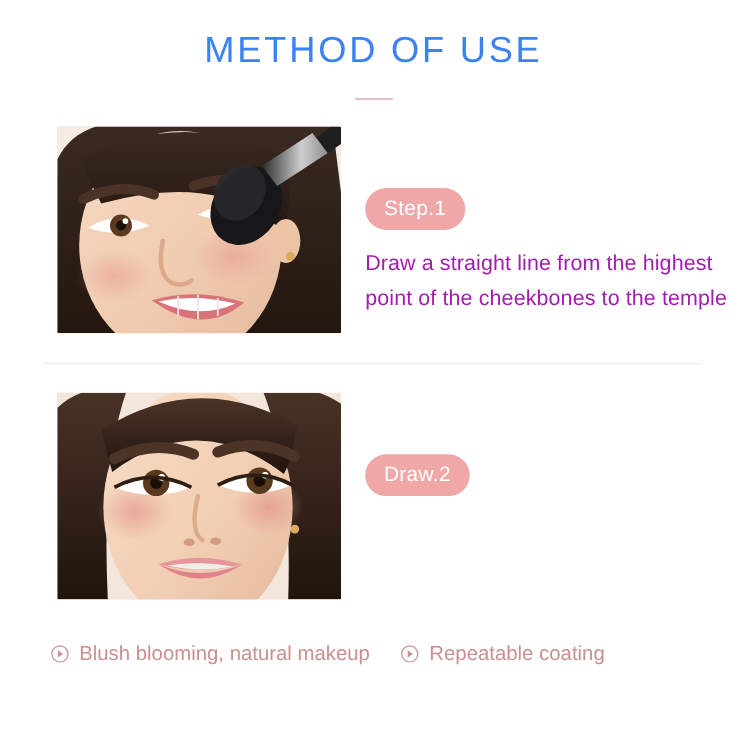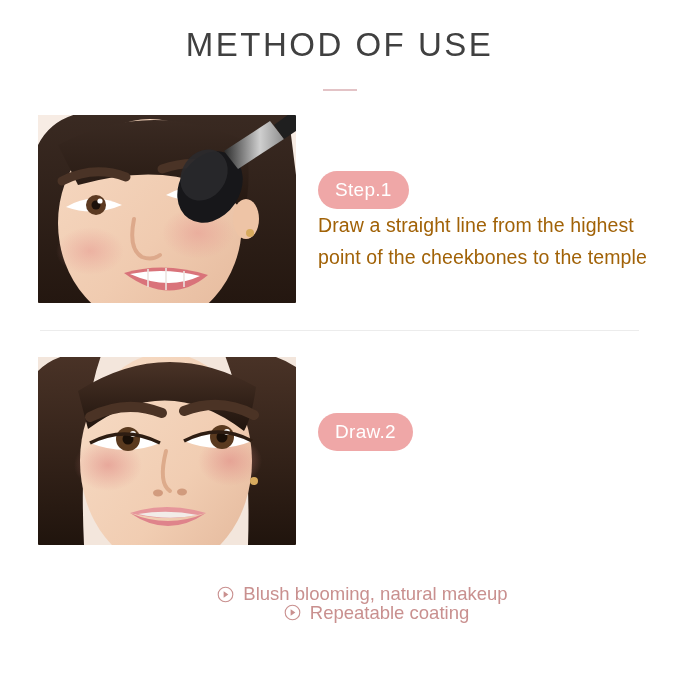--- a/index.html
+++ b/index.html
@@ -16,40 +16,40 @@
   }
 
   
   .header {
     padding-top: 28px;
     text-align: center;
   }
   .page-title {
     font-size: 33px;
     letter-spacing: 2.5px;
-    color: #404040;
+    color: #3b82f6;
     font-weight: 400;
     line-height: 1;
     margin: 0;
   }
   .title-underline {
     width: 34px;
     height: 2px;
     background: #e3c3c6;
     margin: 28px auto 0 auto;
   }
 
   
   .steps {
     margin-top: 24px;
   }
   .step-row {
     display: flex;
     align-items: flex-start;
-    padding-left: 38px;
+    padding-left: 52px;
     padding-right: 4px;
   }
   .step-photo {
     width: 258px;
     height: 188px;
     flex: 0 0 258px;
     border-radius: 1px;
     overflow: hidden;
     position: relative;
     background: #f3dccd;
@@ -63,41 +63,40 @@
     display: inline-block;
     background: #efa7a7;
     color: #ffffff;
     font-size: 19px;
     line-height: 1;
     padding: 9px 17px 10px 17px;
     border-radius: 999px;
     letter-spacing: 0.3px;
   }
   .step-desc {
-    color: #a16207;
+    color: #a21caf;
     font-size: 19.5px;
     line-height: 32px;
-    margin-top: 0;
+    margin-top: 14px;
     letter-spacing: 0.1px;
   }
 
   
   .divider {
     height: 1px;
     background: #ececec;
     margin: 27px 40px 26px 40px;
   }
 
   
   .footer {
     display: flex;
     align-items: center;
     padding-left: 46px;
     margin-top: 40px;
-    flex-direction: column;
   }
   .bullet {
     display: flex;
     align-items: center;
     color: #c9908f;
     font-size: 18.5px;
     line-height: 1;
   }
   .bullet + .bullet {
     margin-left: 28px;

